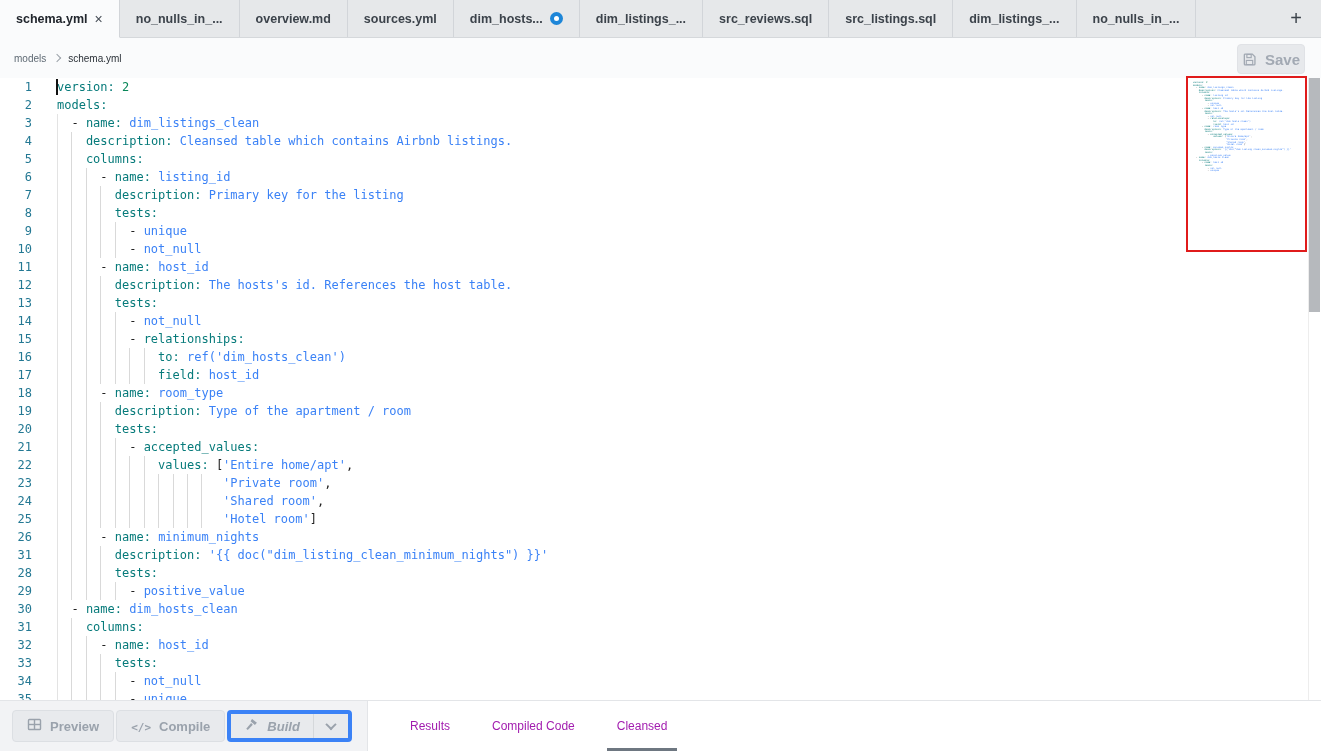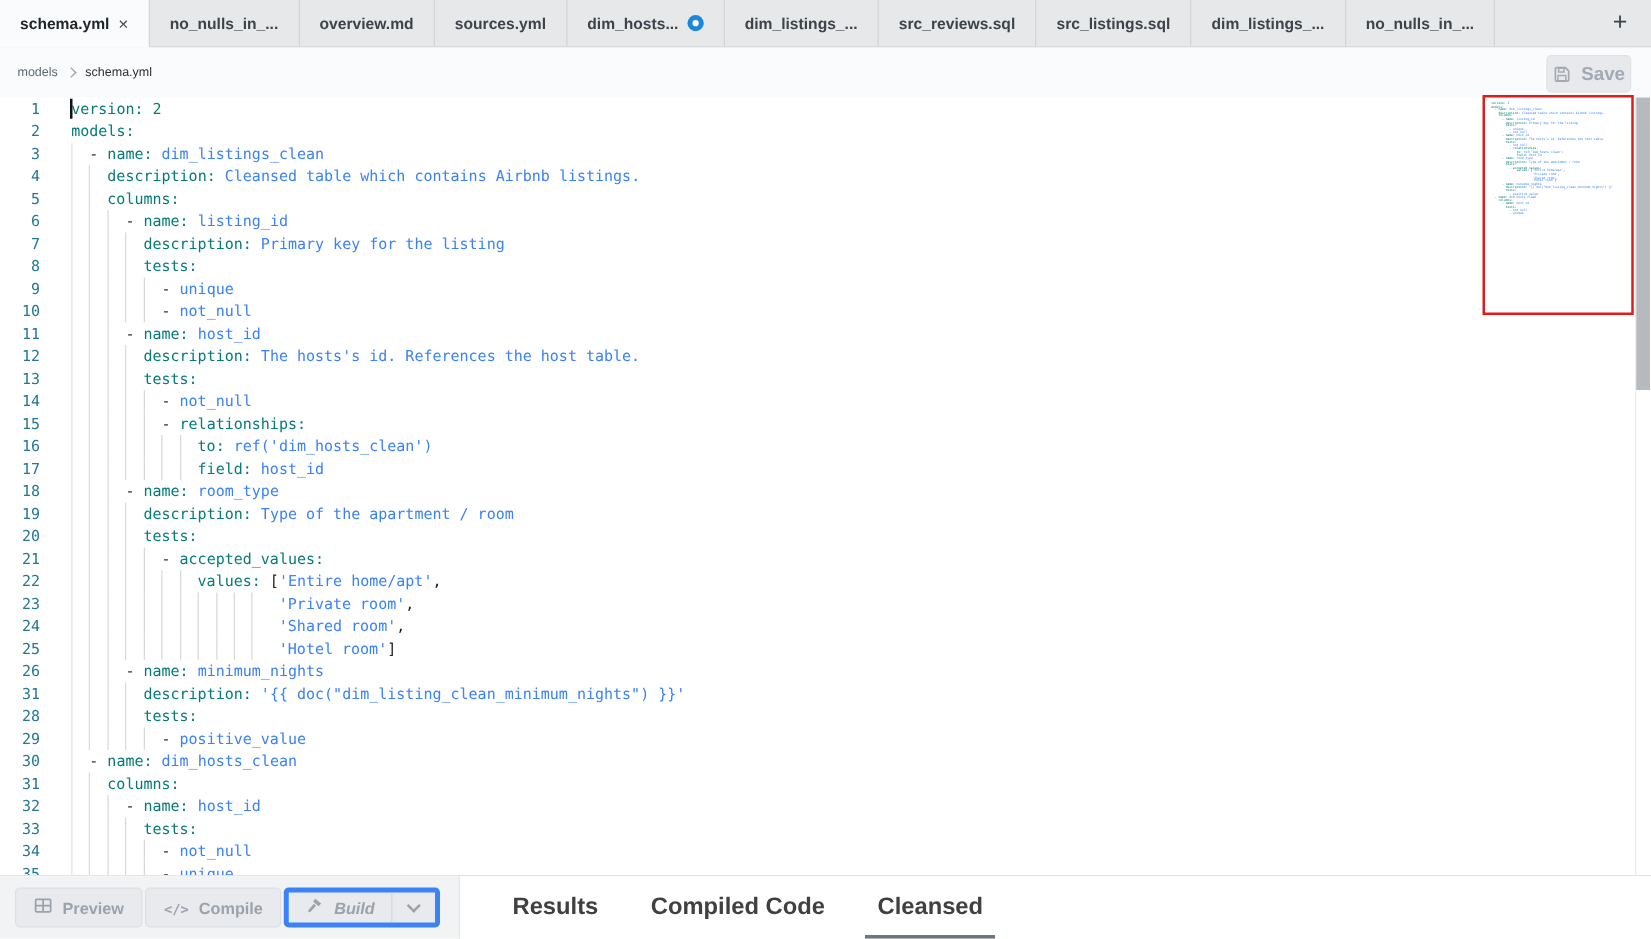--- a/index.html
+++ b/index.html
@@ -66,21 +66,21 @@
                border:4px solid #3b82f6; border-radius:4px; overflow:hidden;font-style:italic; }
   .btn-group .seg { display:flex; align-items:center; gap:8px; padding:0 13px;
                     font-size:13px; font-weight:600; color:#9aa2ac; }
   .btn-group .divider { width:1px; background:#d5d8db; }
   .chev-down { width:8px; height:8px; border-right:2px solid #9aa2ac; border-bottom:2px solid #9aa2ac;
                transform:rotate(45deg) translate(-1px,-1px); display:inline-block; }
   .code-glyph { font-family:"DejaVu Sans Mono", monospace; font-size:11px; font-weight:700; color:#9aa2ac; }
   .bb-tabs { position:absolute; left:368px; top:0; height:50px; display:flex; align-items:center;
              gap:22px; padding-left:32px; }
   .btab { position:relative; height:50px; display:flex; align-items:center; padding:0 10px;
-          font-size:19px; font-weight:700; color:#404040; }
+          font-size:12px; font-weight:400; color:#a21caf; }
   .btab.active::after { content:""; position:absolute; left:0; right:0; bottom:0; height:3px; background:#6e7781; }
 </style>
 </head>
 <body>
 
 <div class="screen">
 
   <div class="tabbar" id="tabbar">
       <div class="tab active">
         <span>schema.yml</span>

